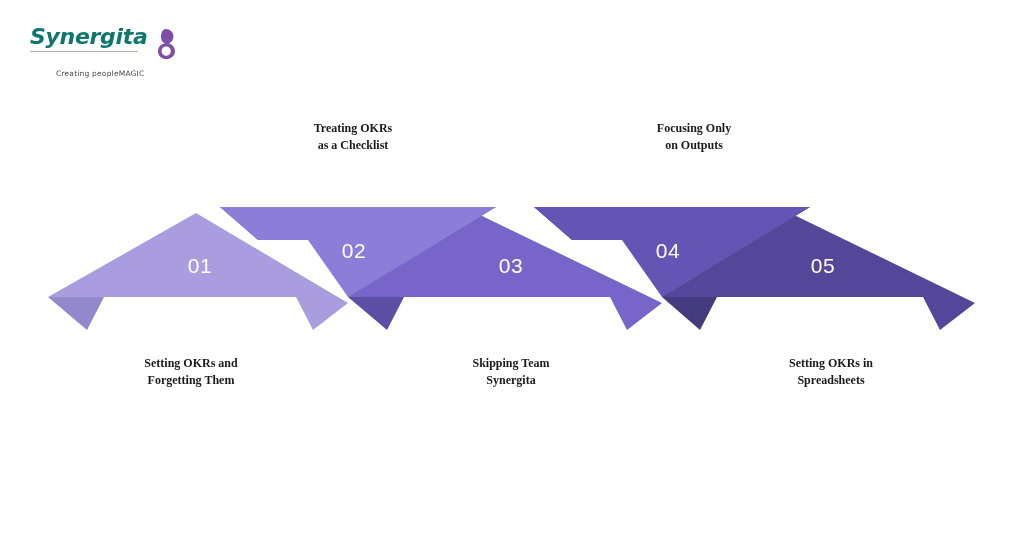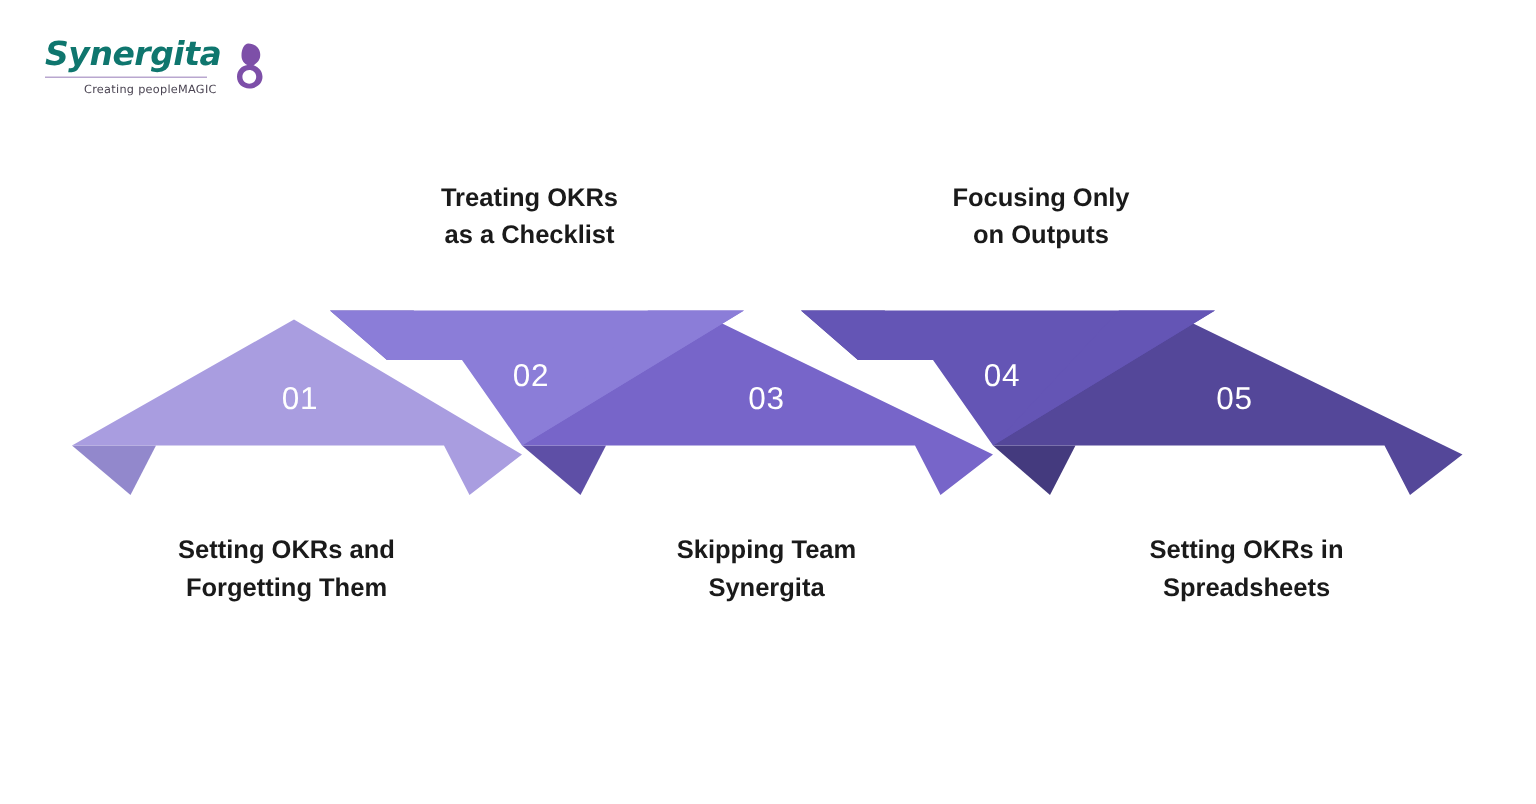--- a/index.html
+++ b/index.html
@@ -37,21 +37,21 @@
     width: 108px;
     height: 1px;
     background: #b9a7cf;
     margin-top: 3px;
   }
   #logo .logo-tag {
     font-family: "DejaVu Sans", sans-serif;
     font-size: 7.5px;
     color: #4a4452;
     letter-spacing: 0.2px;
-    margin-top: 3px;
+    margin-top: 17px;
     margin-left: 26px;
     display: block;
     white-space: nowrap;
   }
   #logo .logo-mark {
     position: absolute;
     left: 122px;
     top: 2px;
     width: 26px;
     height: 32px;
@@ -74,22 +74,22 @@
     fill: #ffffff;
     text-anchor: middle;
     dominant-baseline: middle;
     letter-spacing: 0.5px;
   }
 
   
   .caption {
     position: absolute;
     text-align: center;
-    font-family: Liberation Sans, sans-serif;
-    font-size: 17px;
+    font-family: Liberation Serif, serif;
+    font-size: 12px;
     font-weight: bold;
     color: #1a1a1a;
     line-height: 1.45;
     white-space: pre-line;
   }
 </style>
 </head>
 <body style="background: rgb(255, 255, 255);">
 
 <div id="logo">

